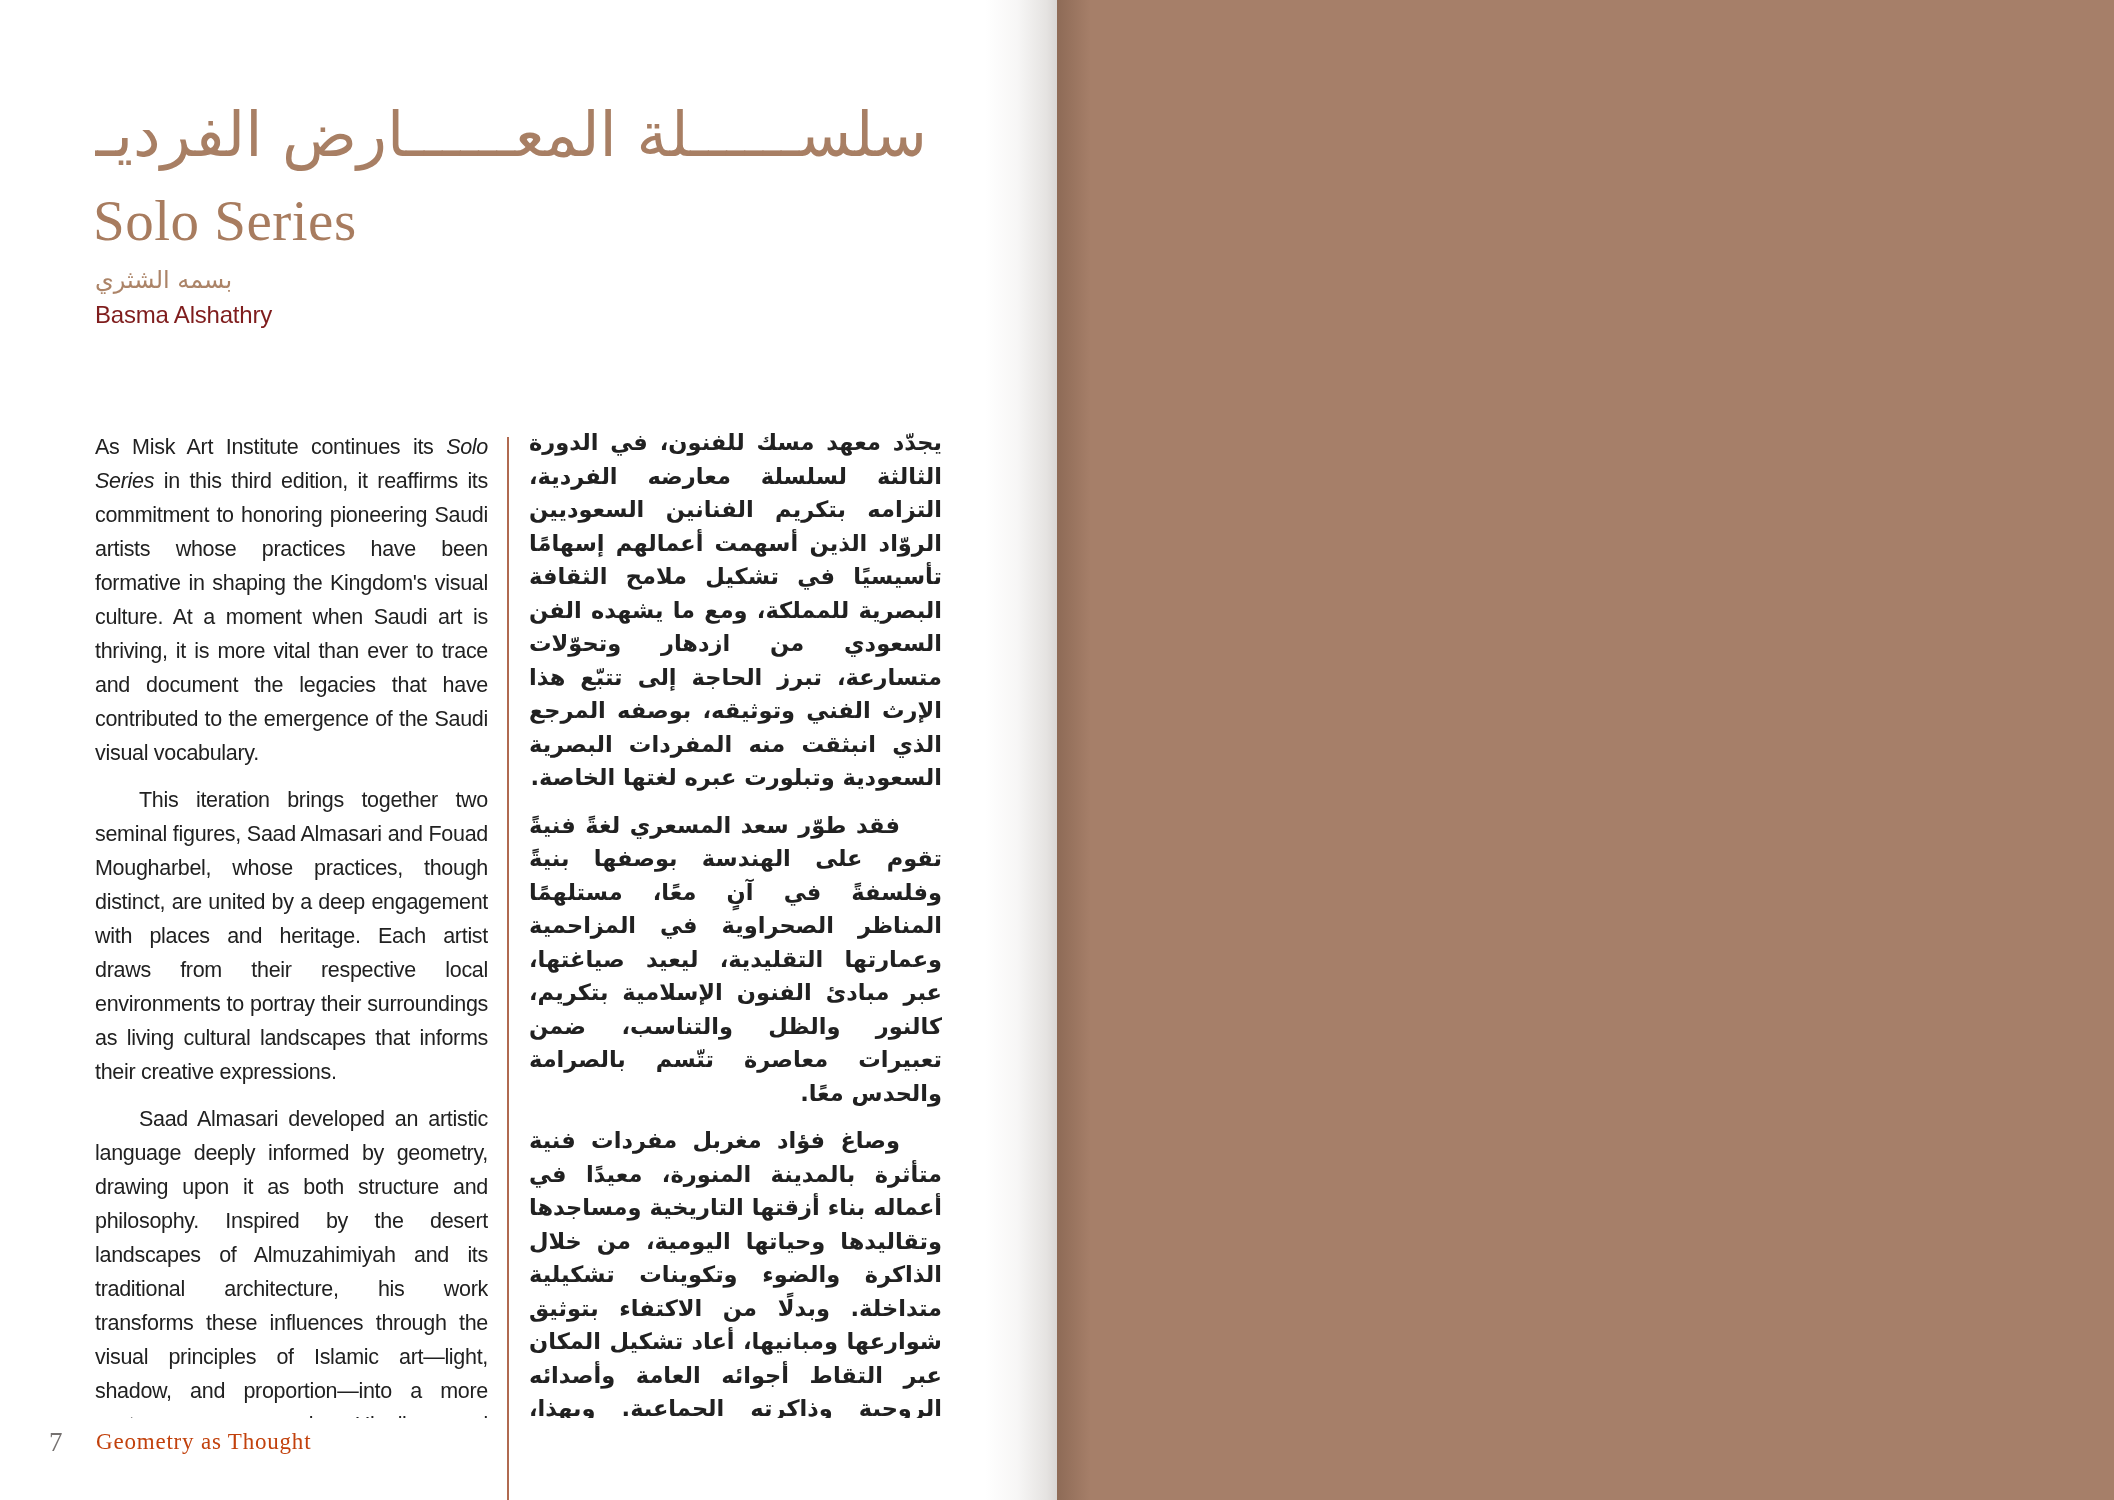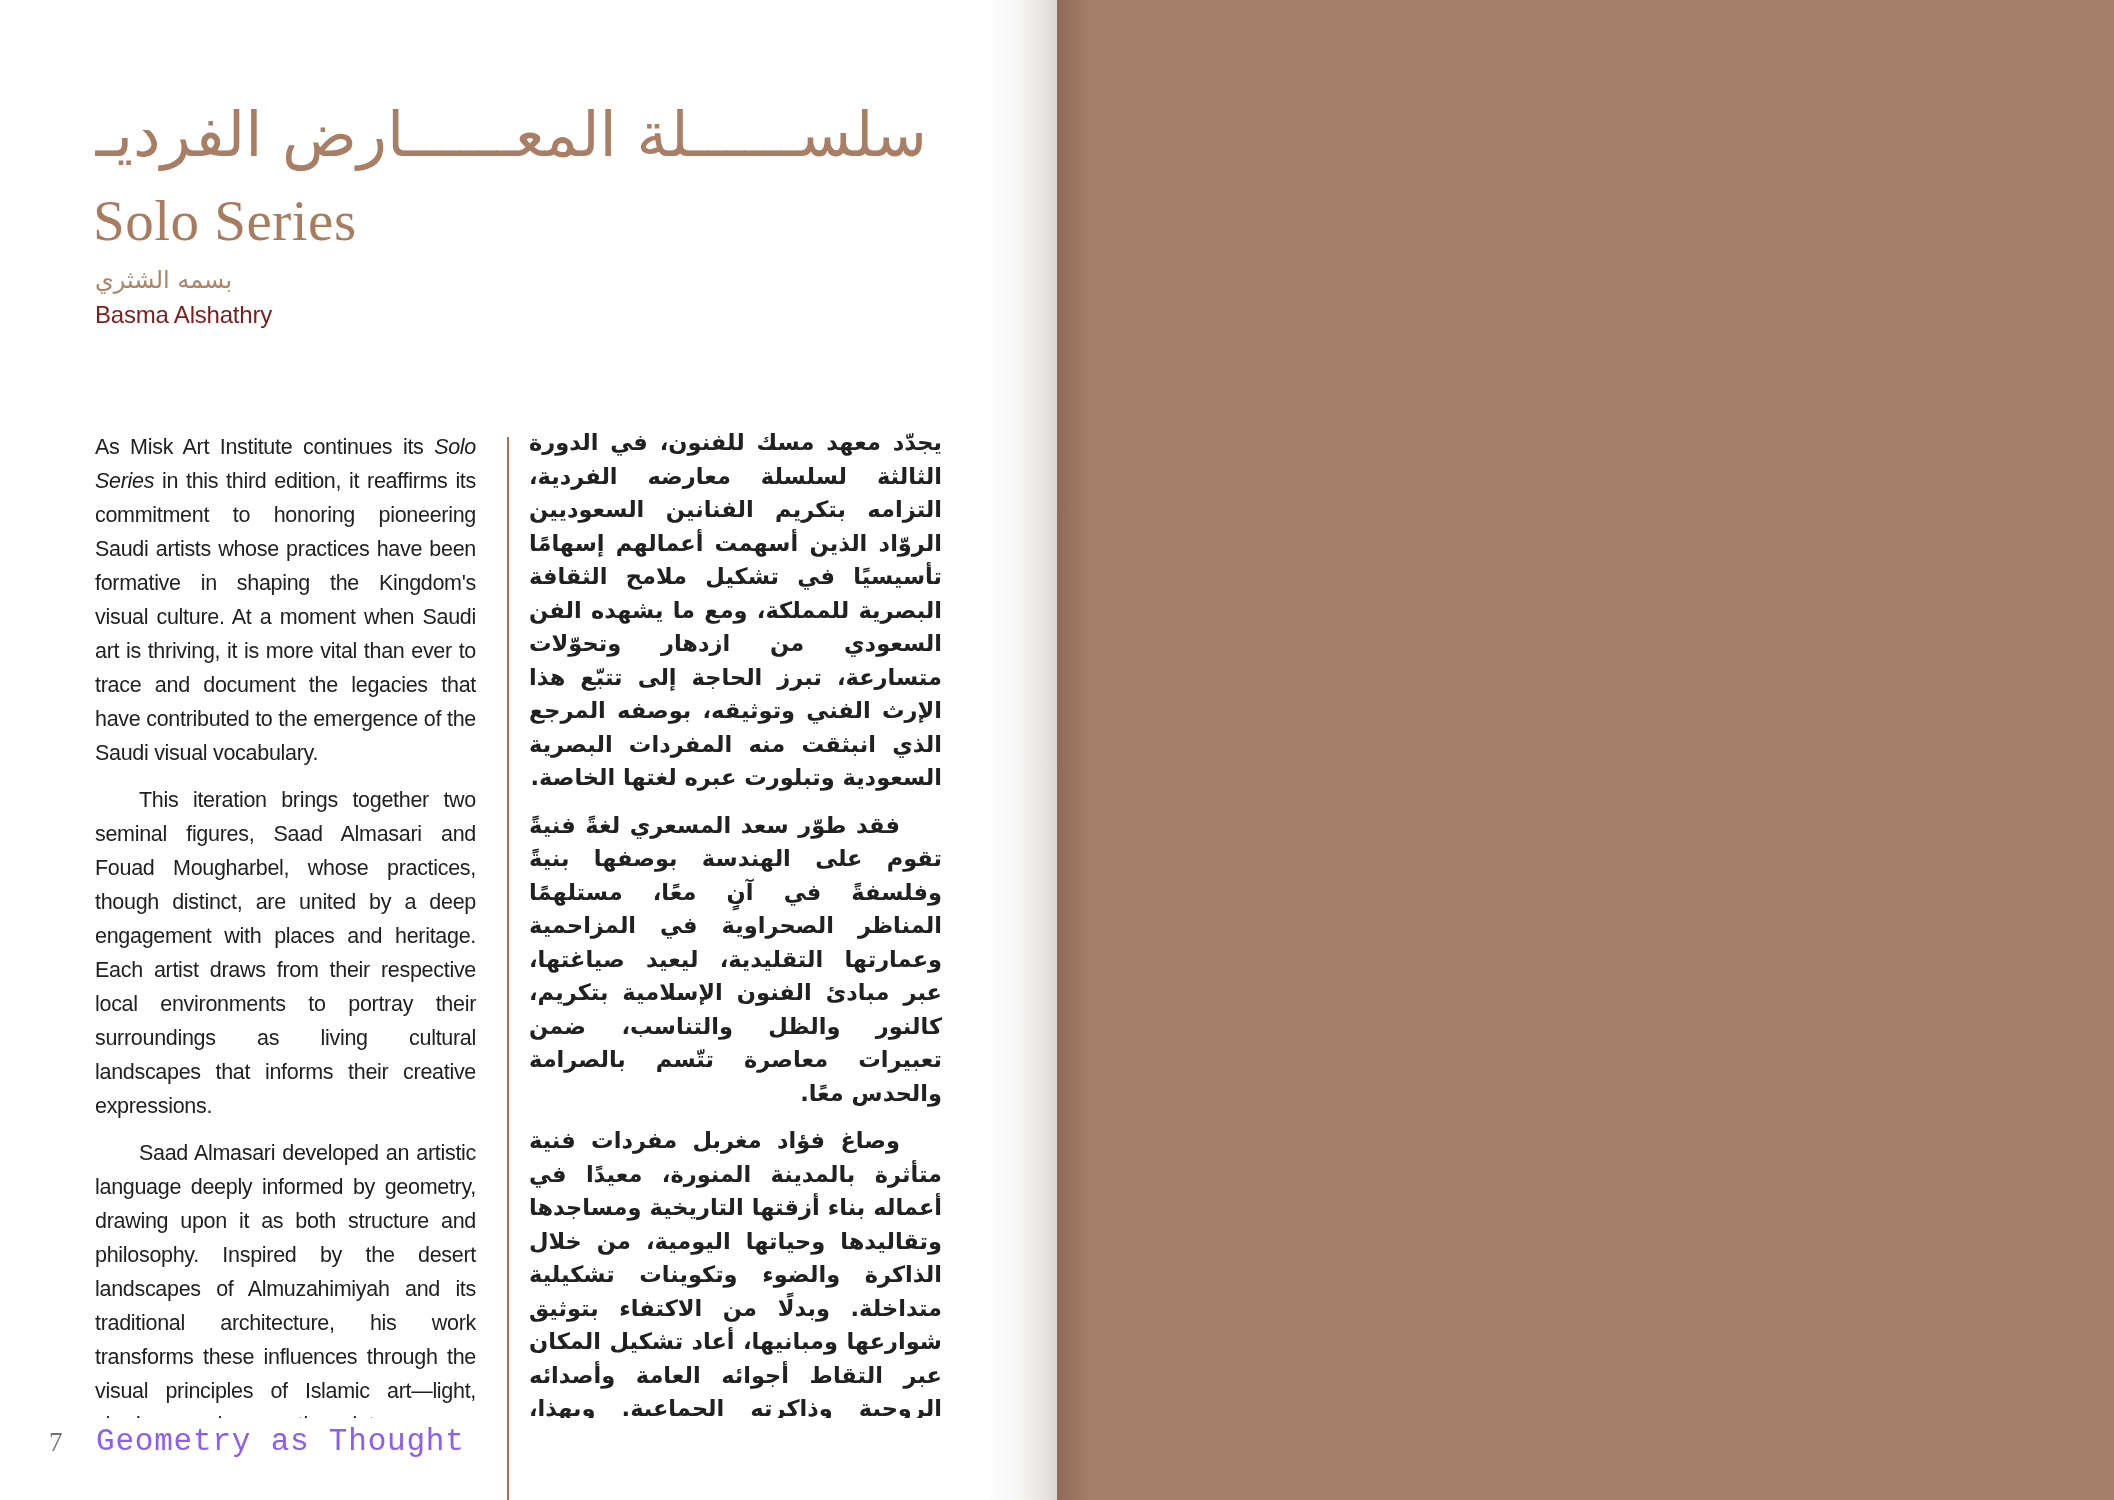--- a/index.html
+++ b/index.html
@@ -39,21 +39,21 @@
   .byline-en{
     position:absolute;left:95px;top:299px;
     font-size:24px;line-height:32px;color:#7f1d1d;letter-spacing:-0.2px;
   }
   
   .col-en{
     position:absolute;left:95px;top:430px;width:393px;height:988px;overflow:hidden;
     font-size:21.5px;line-height:34px;letter-spacing:-0.3px;
     text-align:justify;color:#212121;
   }
-  .col-en p{margin:0 12px 13px 0;}
+  .col-en p{margin:0 0 13px 0;}
   .col-en p.indent{text-indent:44px;}
   .col-en .italic{font-style:italic;}
   .col-ar{
     position:absolute;left:529px;top:426px;width:413px;height:992px;overflow:hidden;
     direction:rtl;font-family:"DejaVu Sans",sans-serif;
     font-size:22.5px;line-height:33.5px;
     text-align:justify;color:#212121;
   }
   .col-ar p{margin:0 0 14px 0;font-weight:bold;}
   .col-ar p.indent{text-indent:42px;}
@@ -62,22 +62,22 @@
     background:#b06a50;
   }
   
   .footer-num{
     position:absolute;left:49px;top:1426px;
     font-family:"Liberation Serif",serif;
     font-size:27px;line-height:32px;color:#757170;
   }
   .footer-title{
     position:absolute;left:96px;top:1426px;
-    font-family:Liberation Mono, monospace;
-    font-size:31px;line-height:32px;color:#8b5cf6;letter-spacing:0.8px;
+    font-family:Liberation Serif, serif;
+    font-size:23px;line-height:32px;color:#c2410c;letter-spacing:0.8px;
   }
 </style>
 </head>
 <body>
 
 <div class="white-page">
 
   <div class="title-ar">سلســــــلة المعــــــارض الفرديــــــة</div>
 
   <div class="title-en">Solo Series</div>

